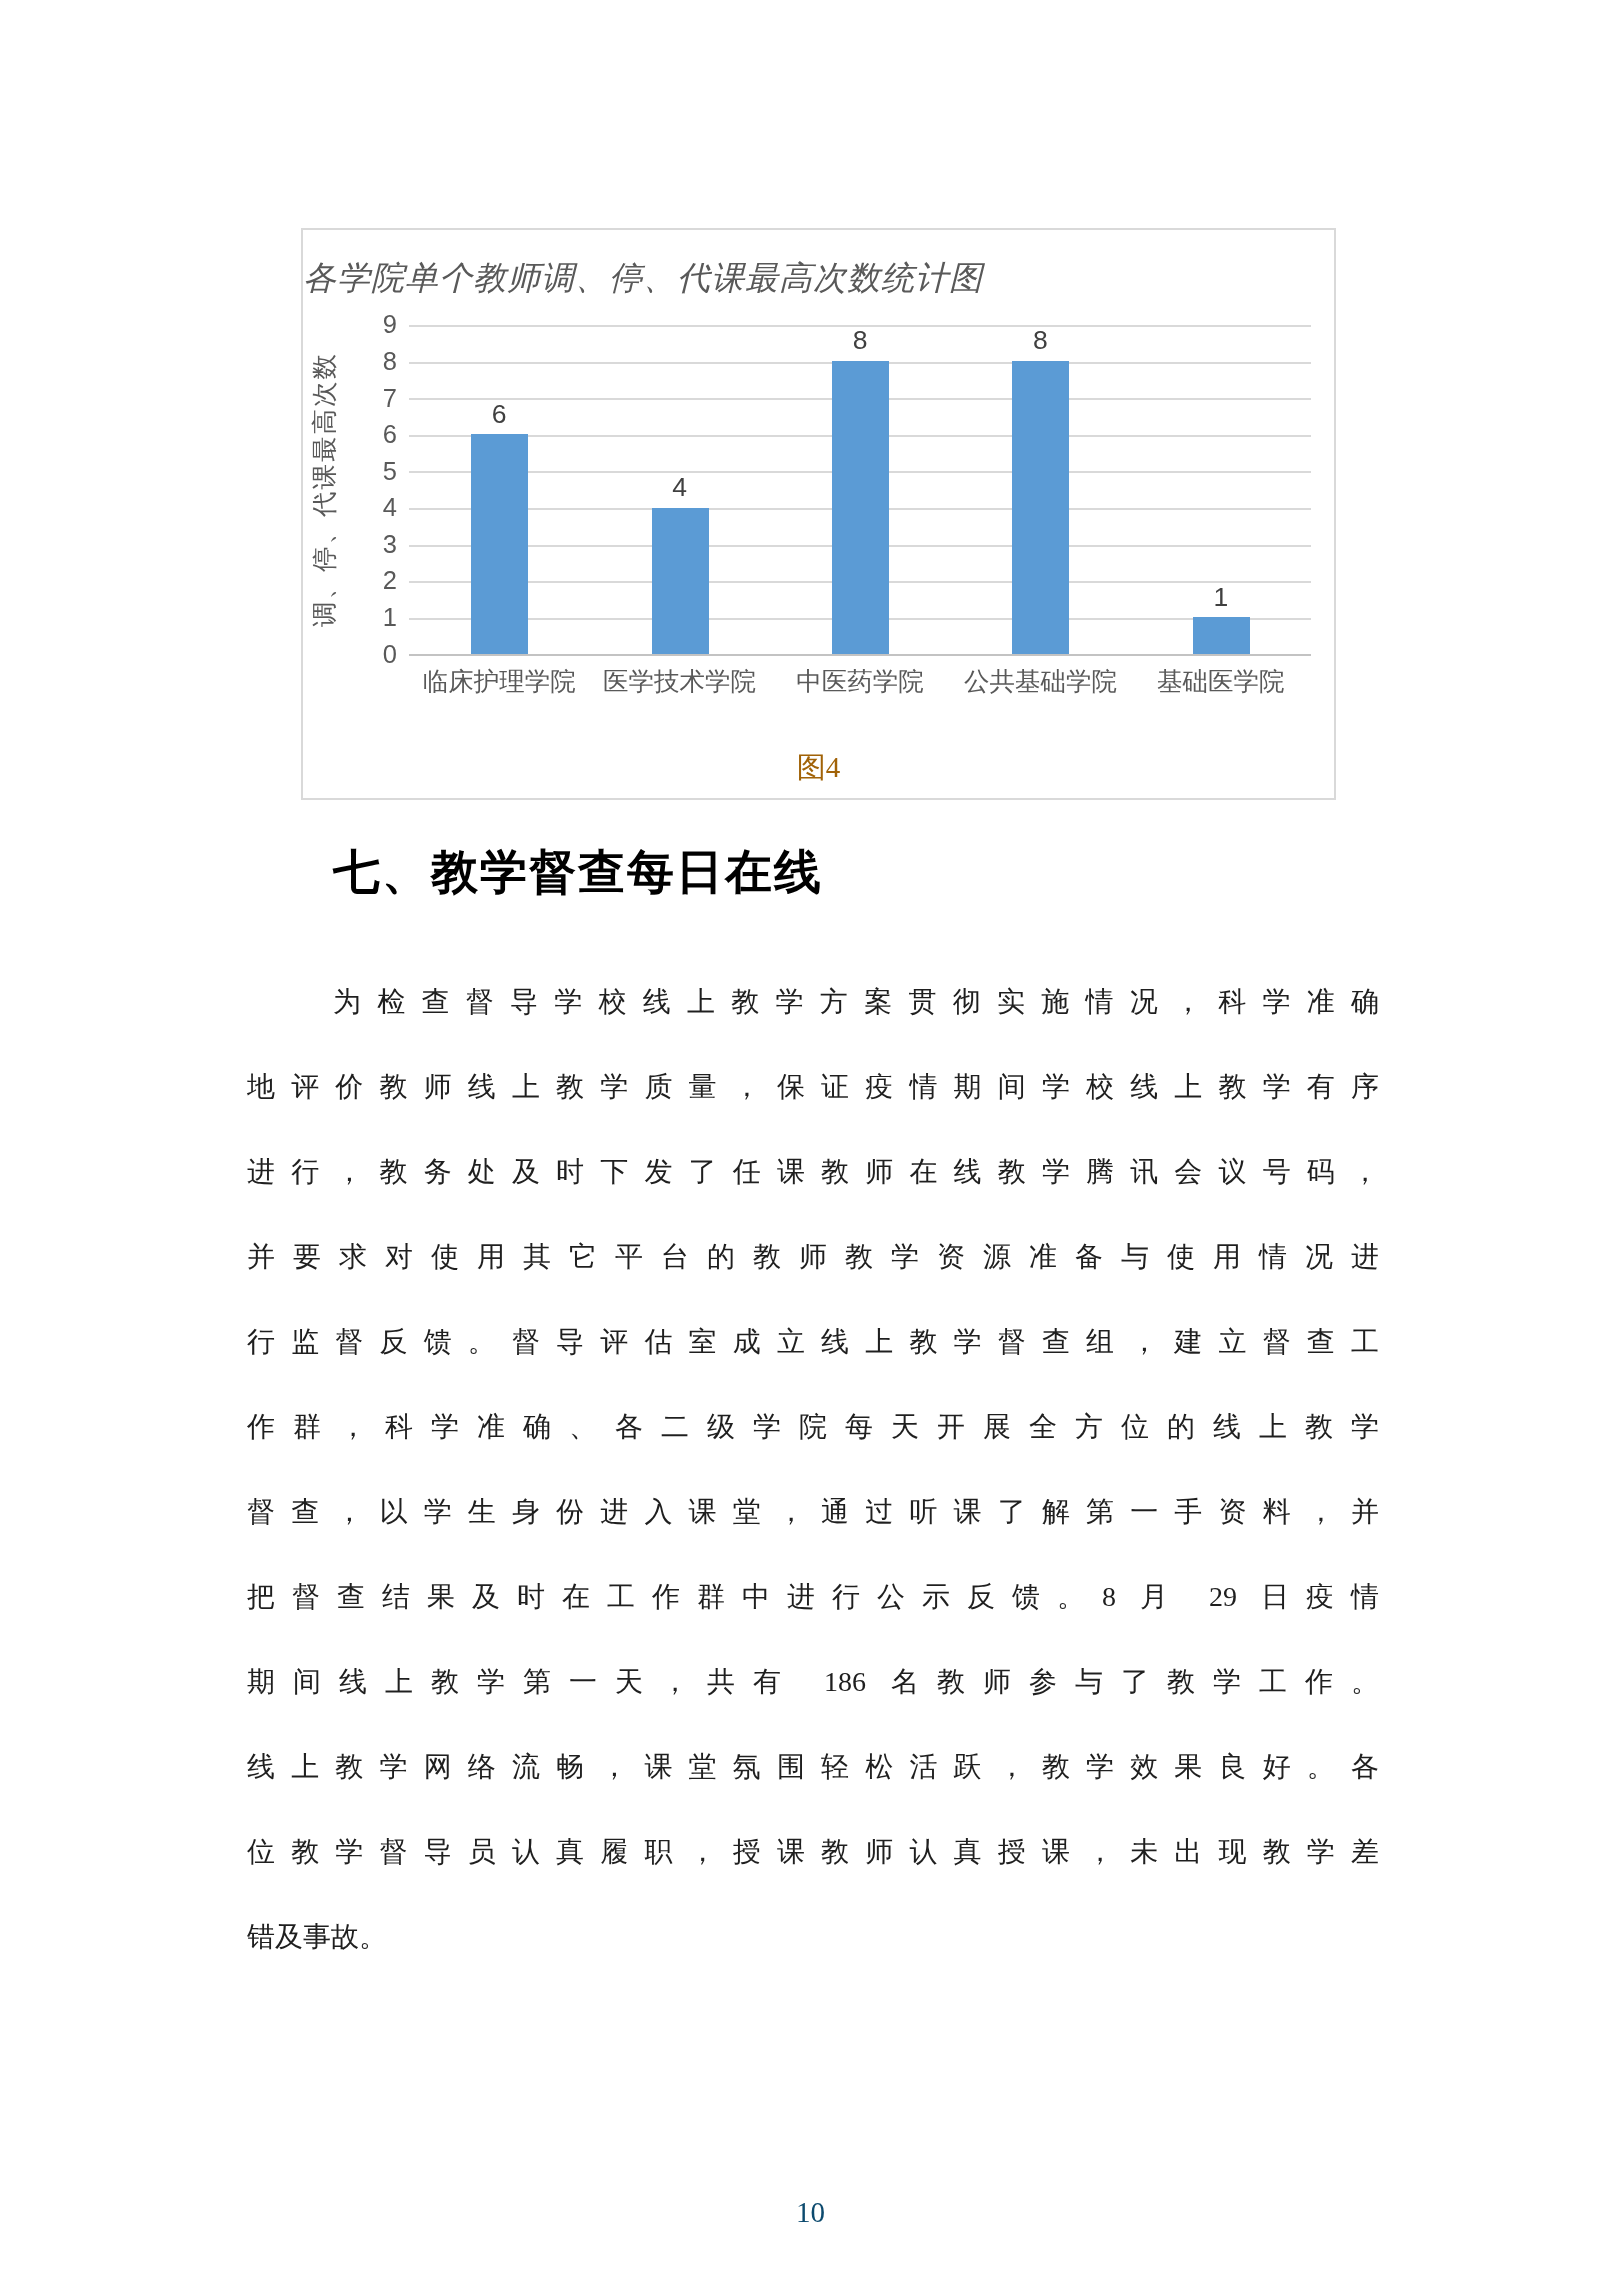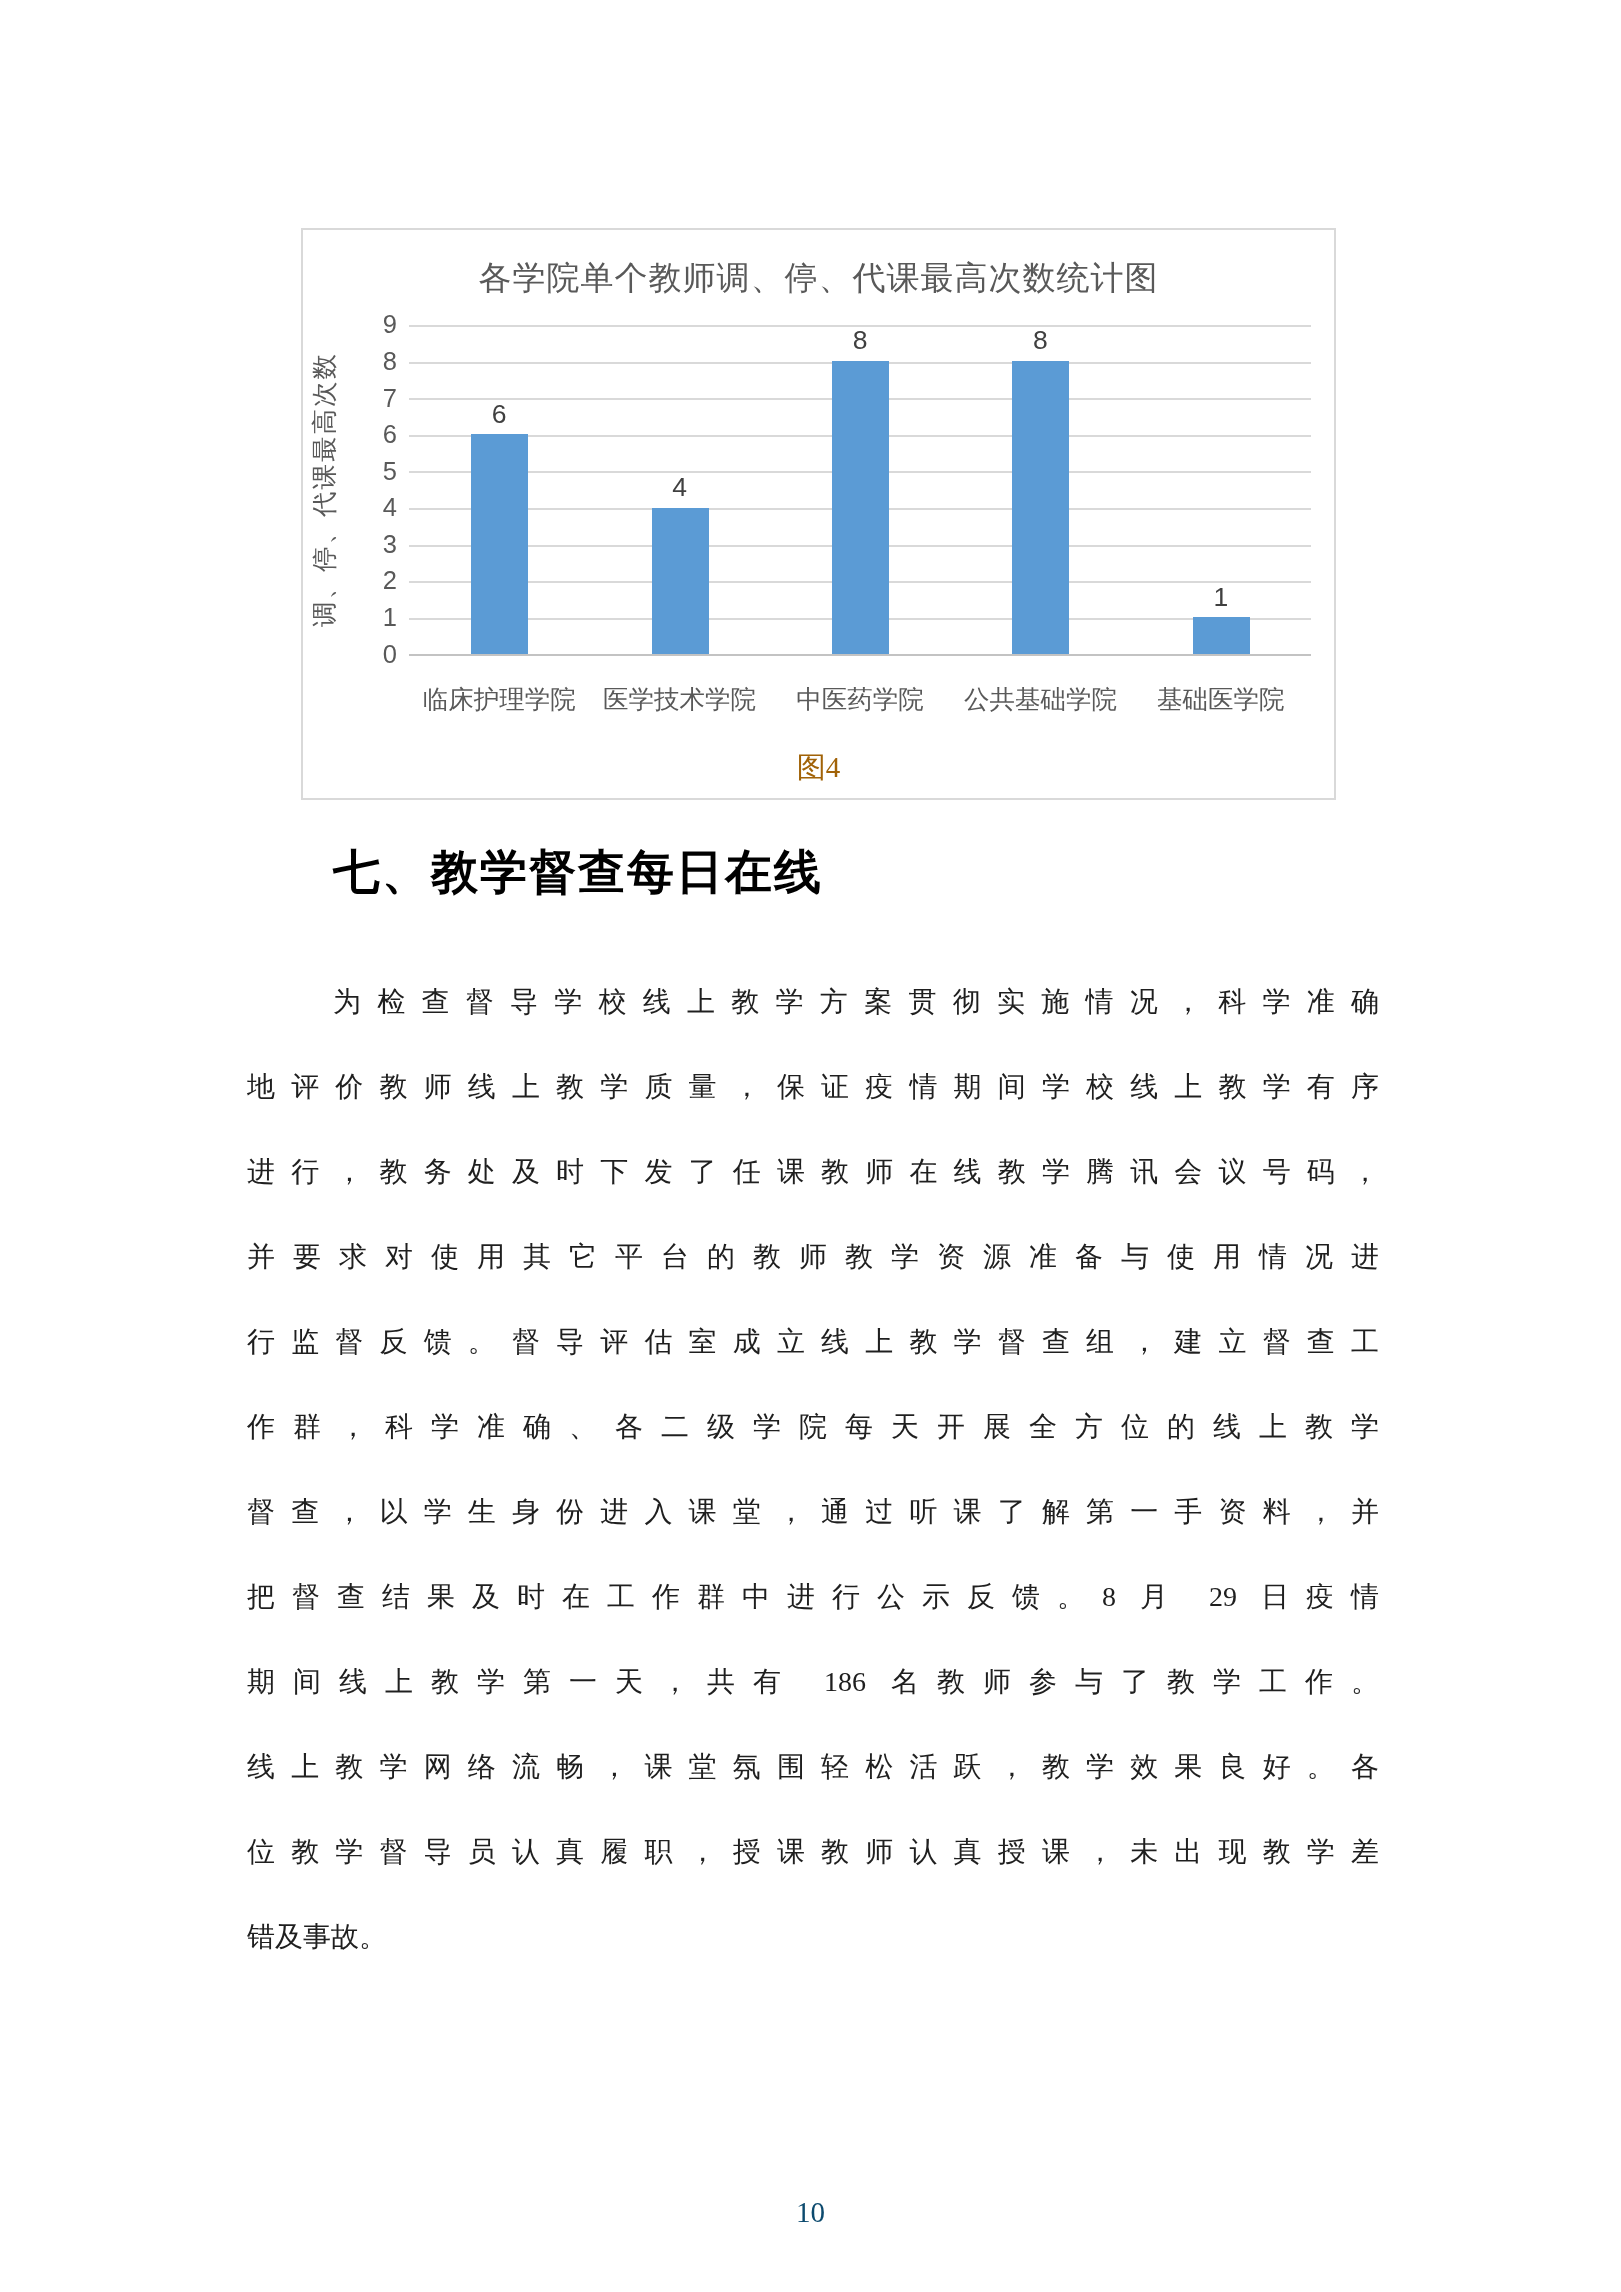--- a/index.html
+++ b/index.html
@@ -13,22 +13,23 @@
   }
 
   
   .chart-frame{
     position:absolute;left:301px;top:228px;width:1035px;height:572px;
     border:2px solid #d9d9d9;background:#fff;box-sizing:border-box;
     font-family:"Liberation Sans","DejaVu Sans",sans-serif;
   }
   .chart-title{
     position:absolute;top:25.5px;left:0;width:100%;
-    text-align:center;font-size:33px;color:#595959;letter-spacing:1px;
+    text-align:left;font-size:33px;color:#595959;letter-spacing:1px;
     white-space:nowrap;
+    font-style:italic;
   }
   .plot{
     position:absolute;left:106px;top:95px;width:902px;height:329px;
   }
   .gridline{position:absolute;left:0;width:100%;height:0;border-top:2px solid #d9d9d9;}
   .gridline.axis-zero{border-top:2px solid #c3c3c3;}
   .bars-row{position:absolute;left:0;top:0;width:100%;height:100%;display:flex;}
   .bar-slot{position:relative;flex:1 1 0;height:100%;}
   .bar{
     position:absolute;bottom:0;left:50%;margin-left:-28px;width:57px;
@@ -45,21 +46,21 @@
   }
   .y-title-box{
     position:absolute;left:2px;top:95px;width:39px;height:329px;
     display:flex;align-items:center;justify-content:center;
   }
   .y-title{
     transform:rotate(-90deg);white-space:nowrap;
     font-size:25.5px;color:#595959;letter-spacing:2px;
   }
   .x-labels{
-    position:absolute;left:106px;top:452px;width:902px;display:flex;
+    position:absolute;left:106px;top:434px;width:902px;display:flex;
   }
   .xlabel{
     flex:1 1 0;text-align:center;font-size:25.5px;color:#595959;white-space:nowrap;
   }
   .fig-caption{
     position:absolute;bottom:9.8px;left:0;width:100%;text-align:center;
     font-size:29px;color:#a16207;
     font-family:"Liberation Serif","DejaVu Serif",serif;
   }
 

